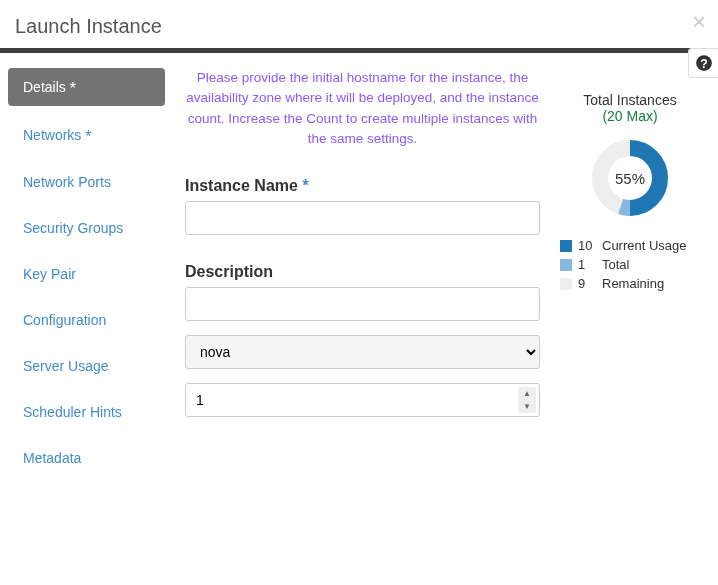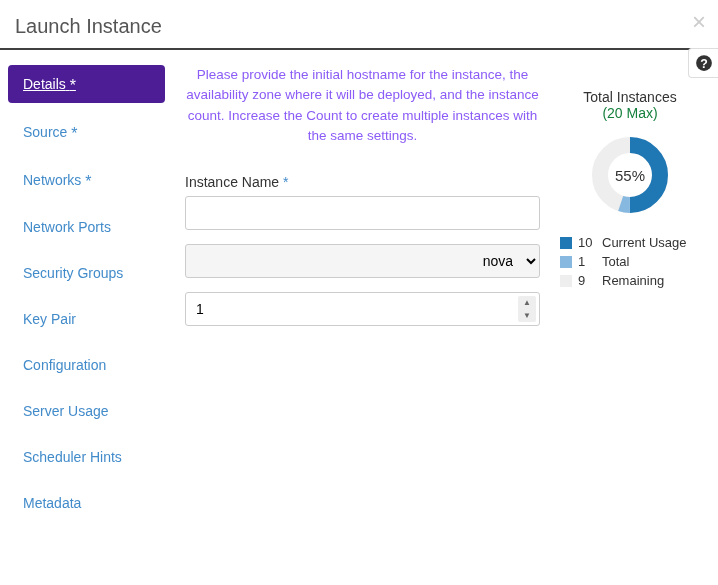--- a/index.html
+++ b/index.html
@@ -1,34 +1,34 @@
 <!DOCTYPE html>
 <html><head>
 <meta charset="utf-8">
 <style>
 * { box-sizing: border-box; margin: 0; padding: 0; }
 body { font-family: "Helvetica Neue", Helvetica, Arial, sans-serif; font-size: 14px; color: #333; background: #fff; width: 718px; }
-.modal-header { padding: 15px 15px 10px; border-bottom: 2px solid #404040; position: relative; }
+.modal-header { padding: 15px 15px 10px; border-bottom: 5px solid #404040; position: relative; }
 .modal-title { font-size: 20px; font-weight: 400; color: #555; }
 .close-x { position: absolute; right: 12px; top: 10px; font-size: 24px; color: #ccc; cursor: pointer; background: none; border: none; line-height: 1; }
 .help-btn { position: absolute; right: 0; top: 48px; width: 30px; height: 30px; background: #fff; border: 1px solid #ddd; border-right: none; border-radius: 4px 0 0 4px; display: flex; align-items: center; justify-content: center; cursor: pointer; z-index: 10; }
 .modal-body { display: flex; padding: 15px 0 20px 8px; min-height: 470px; }
 .sidebar { width: 165px; flex-shrink: 0; padding-right: 8px; }
 .sidebar-item { display: block; padding: 10px 15px; color: #428bca; font-size: 14px; cursor: pointer; border-radius: 4px; margin-bottom: 10px; }
-.sidebar-item.active { background: #4c1d95; color: #fff; text-decoration: underline; }
+.sidebar-item.active { background: #737373; color: #fff; }
 .req-star { color: #fff; font-size: 16px; position: relative; top: 2px; }
 .sidebar-item:not(.active) .req-star { color: #428bca; }
 .content { flex: 1; padding: 0 18px 0 12px; display: flex; gap: 20px; }
 .form-col { flex: 1; }
 .intro { font-size: 13.5px; color: #8b5cf6; line-height: 1.5; margin-bottom: 8px; text-align: center; }
 .form-group { margin-bottom: 14px; }
-.form-label { font-weight: 400; font-size: 14px; color: #333; display: block; margin-bottom: 6px; margin-top: 28px; }
+.form-label { font-weight: 700; font-size: 16px; color: #333; display: block; margin-bottom: 6px; margin-top: 28px; }
 .form-label .ast { color: #428bca; }
 .form-control { width: 100%; height: 34px; padding: 5px 10px; font-size: 14px; border: 1px solid #ccc; border-radius: 3px; background: #fff; }
-select.form-control { background: #f5f5f5; text-align: right; }
+select.form-control { background: #f5f5f5; }
 .count-wrap { position: relative; }
 .count-input { padding-right: 24px; }
 .spinner { position: absolute; right: 4px; top: 4px; width: 18px; height: 26px; display: flex; flex-direction: column; background: #eee; border-radius: 2px; }
 .spinner-btn { flex: 1; display: flex; align-items: center; justify-content: center; font-size: 8px; color: #666; cursor: pointer; }
 .stats-col { width: 140px; text-align: center; padding-top: 24px; }
 .stats-title { font-size: 14px; color: #333; }
 .stats-sub { font-size: 14px; color: #15803d; margin-bottom: 14px; }
 .donut-wrap { position: relative; width: 80px; height: 80px; margin: 0 auto 20px; }
 .donut-center { position: absolute; top: 50%; left: 50%; transform: translate(-50%, -50%); font-size: 15px; color: #333; }
 .legend { text-align: left; font-size: 13px; }
@@ -48,40 +48,43 @@
 <button class="help-btn">
   <svg width="18" height="18" viewBox="0 0 16 16">
       <circle cx="8" cy="8" r="7" fill="#333"></circle>
       <text x="8" y="12" text-anchor="middle" fill="#fff" font-size="11" font-weight="bold" font-family="Arial">?</text>
     </svg>
 </button>
 
 <div class="modal-body">
   <div class="sidebar">
     <a class="sidebar-item active"><span>Details</span> <span class="req-star">*</span></a>
-    <a class="sidebar-item"><span>Source</span> <span class="req-star">*</span></a>
     <a class="sidebar-item"><span>Networks</span> <span class="req-star">*</span></a>
     <a class="sidebar-item"><span>Network Ports</span></a>
     <a class="sidebar-item"><span>Security Groups</span></a>
     <a class="sidebar-item"><span>Key Pair</span></a>
     <a class="sidebar-item"><span>Configuration</span></a>
     <a class="sidebar-item"><span>Server Usage</span></a>
     <a class="sidebar-item"><span>Scheduler Hints</span></a>
     <a class="sidebar-item"><span>Metadata</span></a>
   </div>
 
   <div class="content">
     <div class="form-col">
       <p class="intro">Please provide the initial hostname for the instance, the availability zone where it will be deployed, and the instance count. Increase the Count to create multiple instances with the same settings.</p>
 
       <div class="form-group">
         <label class="form-label"><span>Instance Name</span> <span class="ast">*</span></label>
         <input class="form-control" type="text" value="" style="">
       </div>
 
+      <div class="form-group">
+        <label class="form-label">Description</label>
+        <input class="form-control" type="text" value="" style="">
+      </div>
 
       <div class="form-group">
         <select class="form-control">
           <option>nova</option>
         </select>
       </div>
 
       <div class="form-group">
         <div class="count-wrap">
           <input class="form-control count-input" type="text" value="1" style="">

